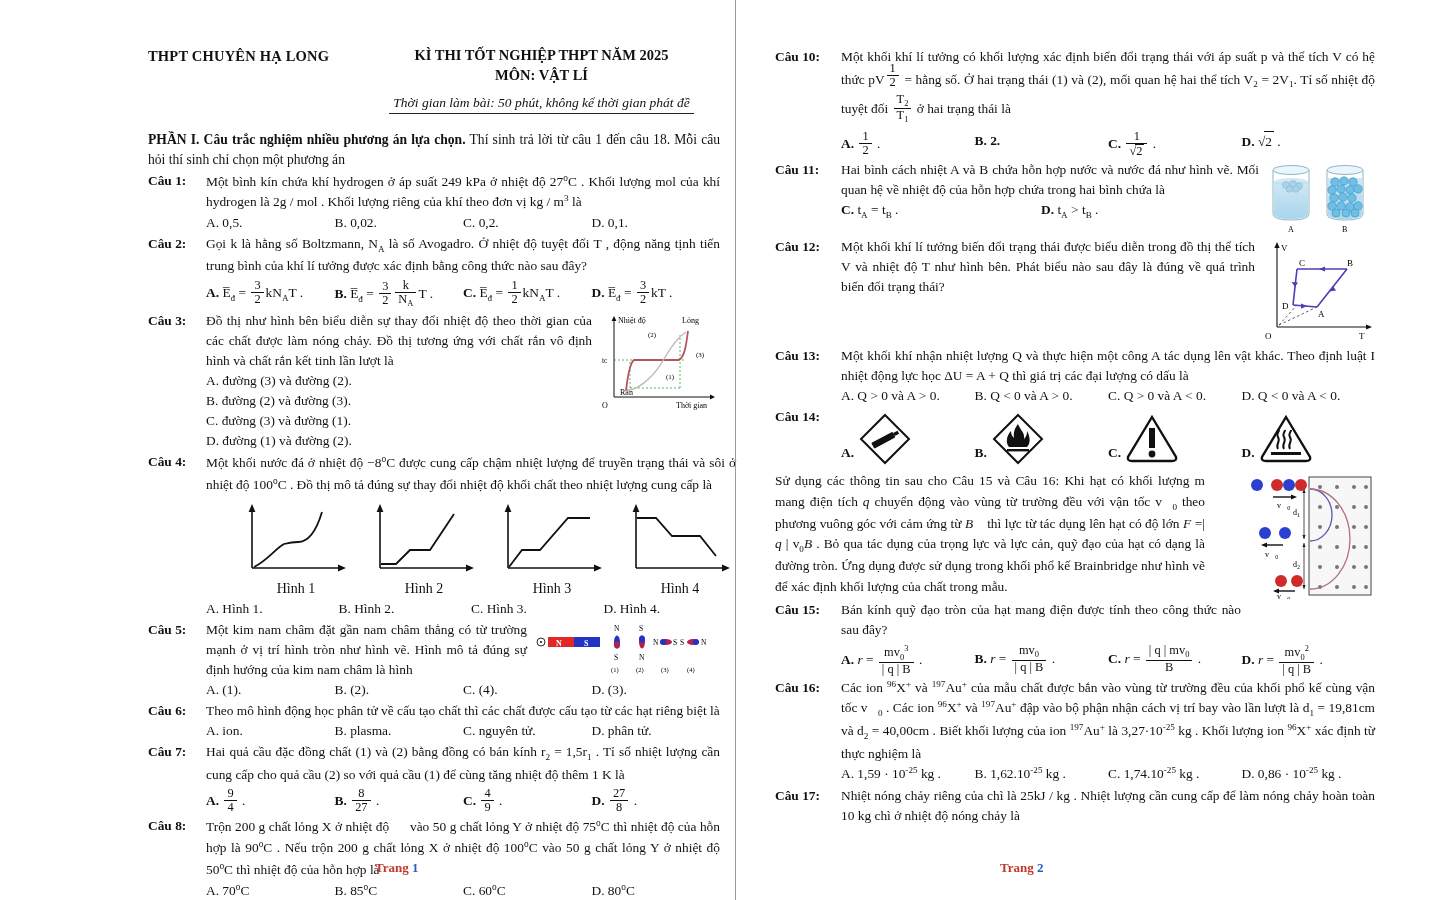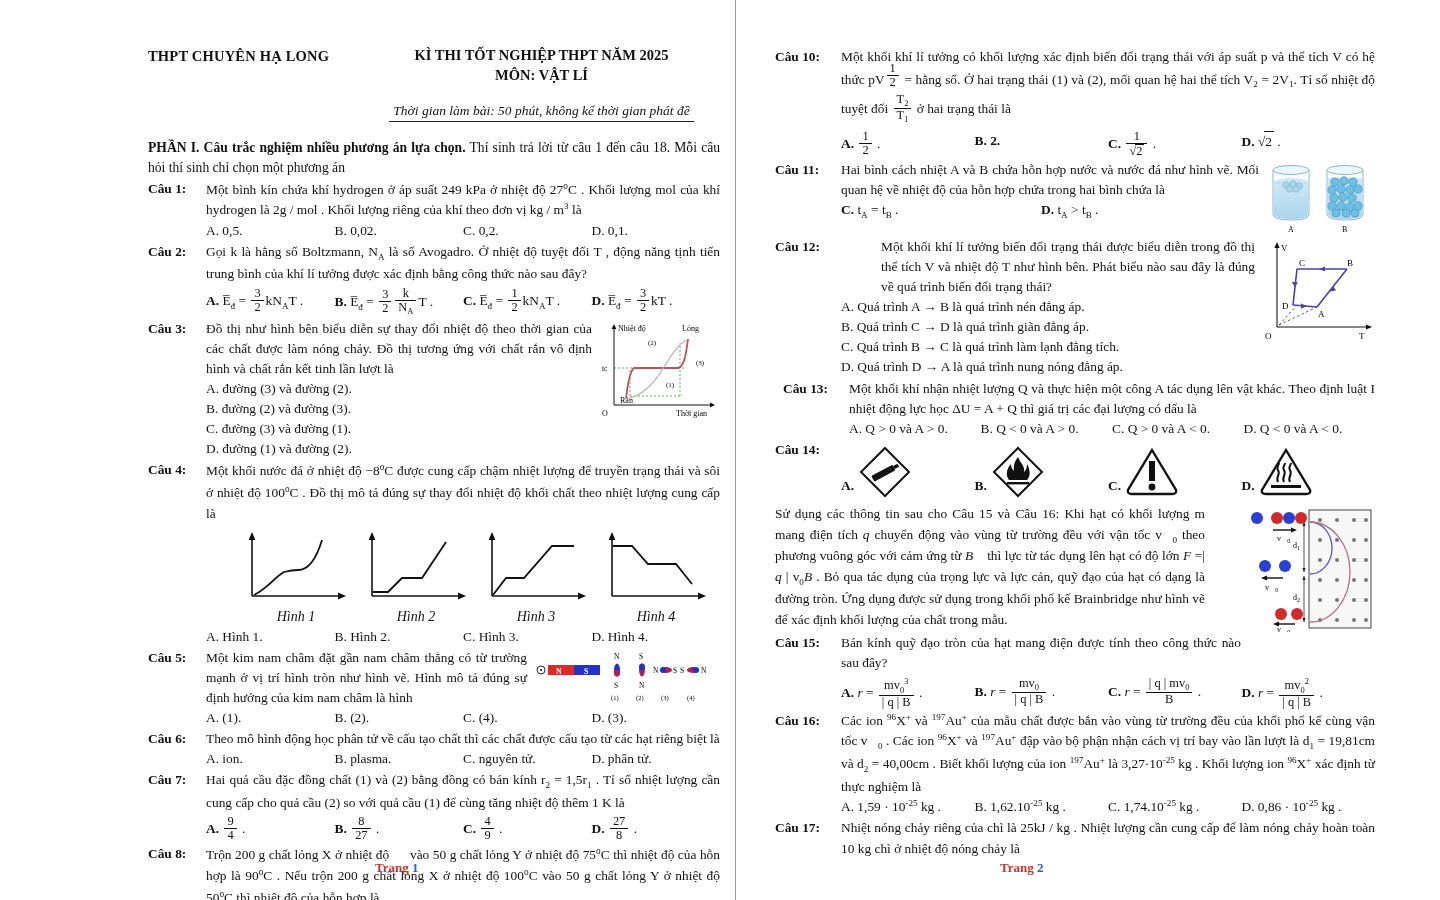--- a/index.html
+++ b/index.html
@@ -21,21 +21,21 @@
   .col-inner { position:absolute; }
   .col-left-inner  { left:148px; top:46px; width:572px; }
   .col-right-inner { left:40px;  top:46px; width:600px; }
 
   
   .hdr { display:flex; align-items:flex-start; }
   .school { font-weight:bold; font-size:14.5px; letter-spacing:.2px; width:215px; padding-top:2px; }
   .hdr-mid { flex:1; text-align:center; }
   .exam-title { font-weight:bold; font-size:14.5px; line-height:1.35; }
   .exam-sub   { font-weight:bold; font-size:14.5px; line-height:1.35; }
-  .exam-time  { font-style:italic; font-size:13.5px; margin-top:18px; display:inline-block;
+  .exam-time  { font-style:italic; font-size:13.5px; margin-top:10px; display:inline-block;
                 border-bottom:1px solid #222; padding:0 4px 2px 4px; }
 
   .part-head { margin-top:16px; font-size:13.6px; line-height:1.45; text-align:justify; }
   .part-head b { font-weight:bold; }
 
   
   .q { display:flex; margin-top:1px; font-size:13.4px; line-height:1.5; }
   .q-num { width:58px; flex:none; font-weight:bold; }
   .q-body { flex:1; position:relative; }
   .q-stem { text-align:justify; }
@@ -61,21 +61,21 @@
   .sqrt { display:inline-block; border-top:1.1px solid #111; padding:0 2px 0 1px; margin-left:-1px; }
 
   
   .fig-right { float:right; margin:2px 0 2px 8px; }
 
   
   
   .fig-q3 { width:120px; height:98px; }
 
   
-  .q4row { display:flex; gap:8px; margin-top:6px; margin-left:34px;font-style:italic; }
+  .q4row { display:flex; gap:16px; margin-top:6px; margin-left:34px; }
   .q4cell { width:112px; text-align:center; }
   .q4cap { font-size:14px; margin-top:-2px; }
 
   
   .fig-q5 { width:185px; height:56px; }
 
   
   .hazrow { display:flex; margin-top:4px; align-items:flex-end; }
   .hazcell { width:25%; display:flex; align-items:flex-end; justify-content:flex-start; gap:3px; }
   .hazlabel { font-weight:bold; font-size:13.4px; padding-bottom:4px; }
@@ -476,32 +476,26 @@
               <polygon points="70,47 66,52.5 73,51.5" fill="#4b3fb5"></polygon>
               <polygon points="56,30 62,27.4 62,32.6" fill="#4b3fb5"></polygon>
               <polygon points="32,48 28.6,43 35,43.6" fill="#4b3fb5"></polygon>
               <polygon points="44,67 38,64.5 38,69.8" fill="#4b3fb5"></polygon>
               <text x="36" y="27" font-size="9" font-family="Liberation Serif, serif">C</text>
               <text x="84" y="27" font-size="9" font-family="Liberation Serif, serif">B</text>
               <text x="19" y="70" font-size="9" font-family="Liberation Serif, serif">D</text>
               <text x="55" y="78" font-size="9" font-family="Liberation Serif, serif">A</text>
             </svg>
           </div>
-          <div class="q-stem" style="max-width:450px;margin-left:40px;">Một khối khí lí tưởng biến đổi trạng thái được biểu diễn trong đồ thị thể tích V và nhiệt độ T như hình bên. Phát biểu nào sau đây là đúng về quá trình biến đổi trạng thái?</div>
-          <div class="opts opt-stack" style="display:block;max-width:460px;">
-            <div>A. Quá trình A → B là quá trình nén đẳng áp.</div>
-            <div>B. Quá trình C → D là quá trình giãn đẳng áp.</div>
-            <div>C. Quá trình B → C là quá trình làm lạnh đẳng tích.</div>
-            <div>D. Quá trình D → A là quá trình nung nóng đẳng áp.</div>
-          </div>
-        </div>
-      </div>
-
-      <div class="q">
-        <div class="q-num" style="width:66px;margin-left:8px;">Câu 13:</div>
+          <div class="q-stem" style="max-width:450px;">Một khối khí lí tưởng biến đổi trạng thái được biểu diễn trong đồ thị thể tích V và nhiệt độ T như hình bên. Phát biểu nào sau đây là đúng về quá trình biến đổi trạng thái?</div>
+        </div>
+      </div>
+
+      <div class="q">
+        <div class="q-num" style="width:66px;">Câu 13:</div>
         <div class="q-body">
           <div class="q-stem">Một khối khí nhận nhiệt lượng Q và thực hiện một công A tác dụng lên vật khác. Theo định luật I nhiệt động lực học ΔU = A + Q thì giá trị các đại lượng có dấu là</div>
           <div class="opts opt-4">
             <div>A. Q &gt; 0 và A &gt; 0.</div>
             <div>B. Q &lt; 0 và A &gt; 0.</div>
             <div>C. Q &gt; 0 và A &lt; 0.</div>
             <div>D. Q &lt; 0 và A &lt; 0.</div>
           </div>
         </div>
       </div>

